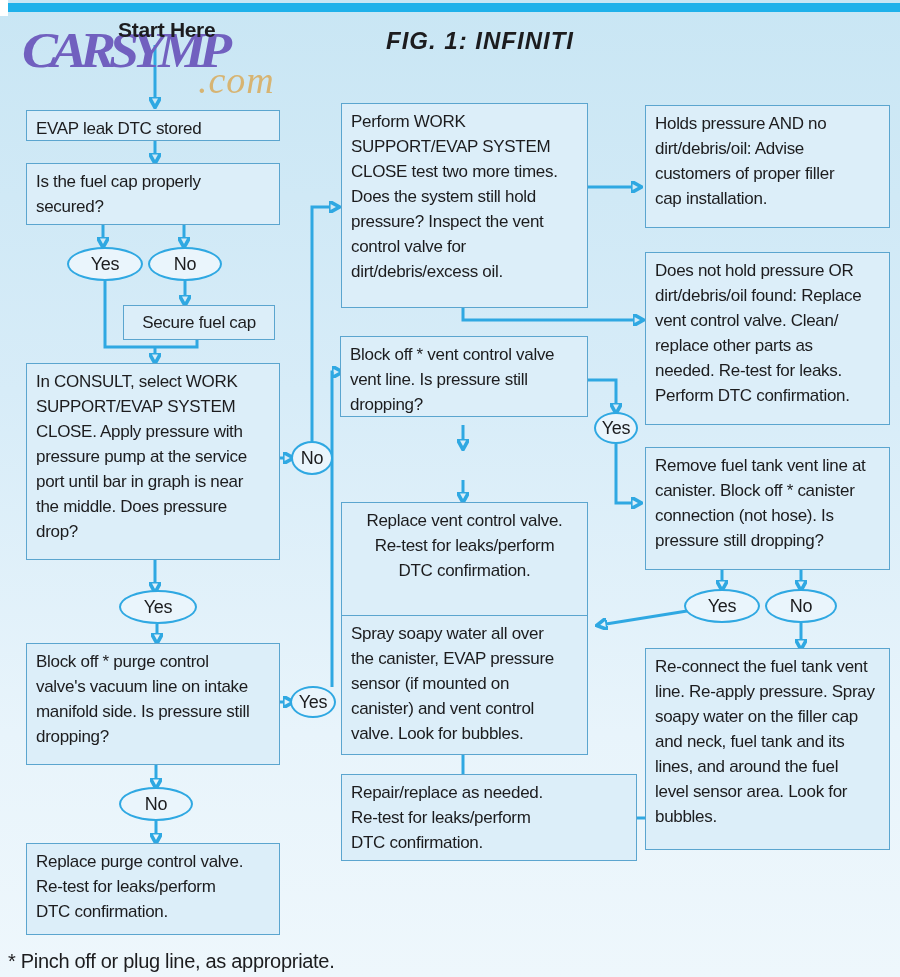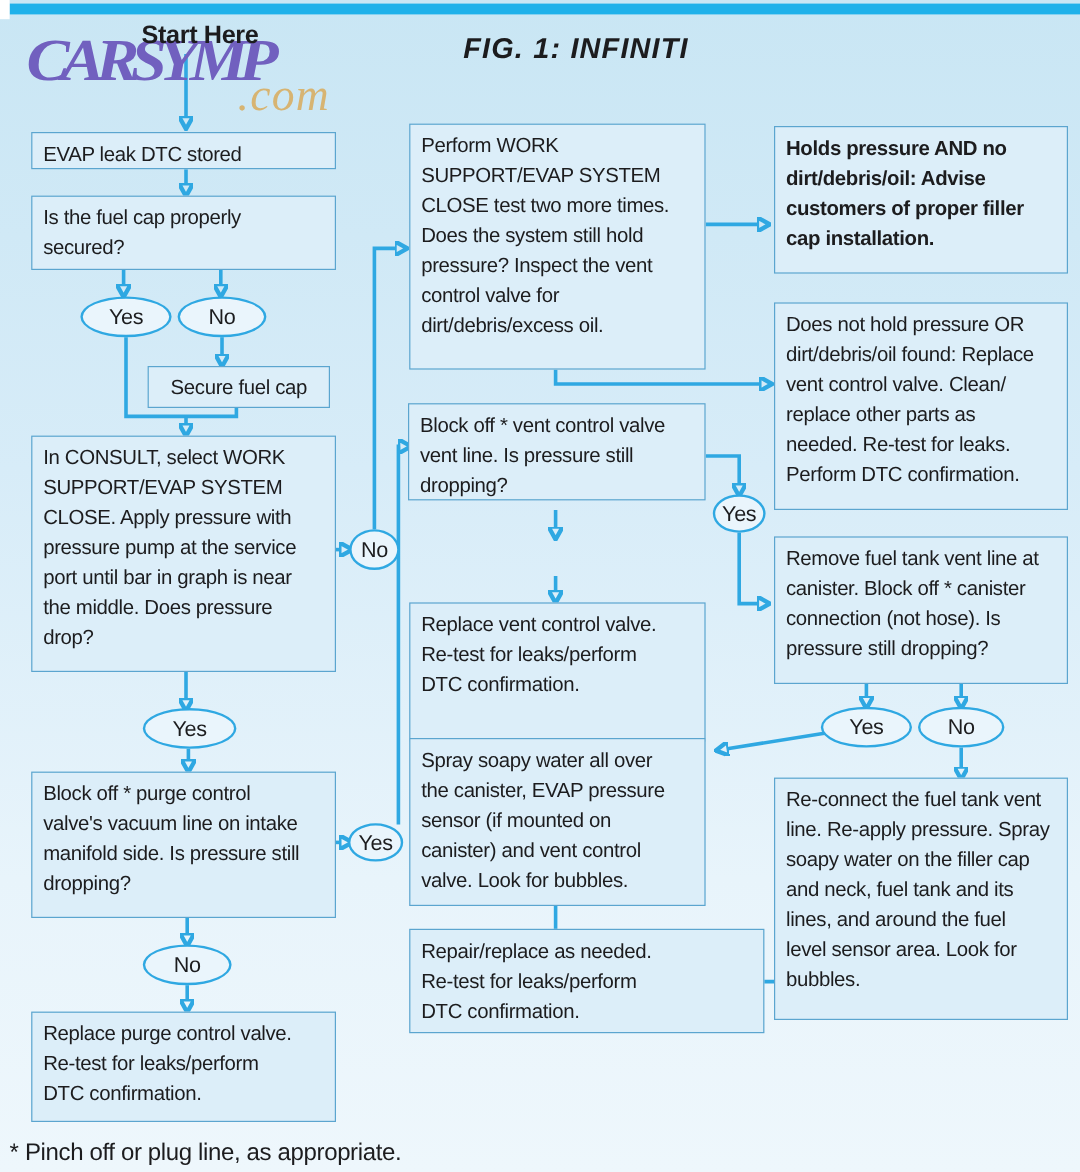--- a/index.html
+++ b/index.html
@@ -135,32 +135,32 @@
       <div class="flow-box" style="left: 341px; top: 103px; width: 247px; height: 205px;">Perform WORK
 SUPPORT/EVAP SYSTEM
 CLOSE test two more times.
 Does the system still hold
 pressure? Inspect the vent
 control valve for
 dirt/debris/excess oil.</div>
       <div class="flow-box" style="left: 340px; top: 336px; width: 248px; height: 81px;">Block off * vent control valve
 vent line. Is pressure still
 dropping?</div>
-      <div class="flow-box" style="left: 341px; top: 502px; width: 247px; height: 116px;">Replace vent control valve.
+      <div class="flow-box" style="left: 341px; top: 502px; width: 247px; height: 116px; text-align: center;">Replace vent control valve.
 Re-test for leaks/perform
 DTC confirmation.</div>
       <div class="flow-box" style="left: 341px; top: 615px; width: 247px; height: 140px;">Spray soapy water all over
 the canister, EVAP pressure
 sensor (if mounted on
 canister) and vent control
 valve. Look for bubbles.</div>
       <div class="flow-box" style="left: 341px; top: 774px; width: 296px; height: 87px;">Repair/replace as needed.
 Re-test for leaks/perform
 DTC confirmation.</div>
-      <div class="flow-box" style="left: 645px; top: 105px; width: 245px; height: 123px; font-weight: bold;">Holds pressure AND no
+      <div class="flow-box" style="left: 645px; top: 105px; width: 245px; height: 123px;">Holds pressure AND no
 dirt/debris/oil: Advise
 customers of proper filler
 cap installation.</div>
       <div class="flow-box" style="left: 645px; top: 252px; width: 245px; height: 173px;">Does not hold pressure OR
 dirt/debris/oil found: Replace
 vent control valve. Clean/
 replace other parts as
 needed. Re-test for leaks.
 Perform DTC confirmation.</div>
       <div class="flow-box" style="left: 645px; top: 447px; width: 245px; height: 123px;">Remove fuel tank vent line at

